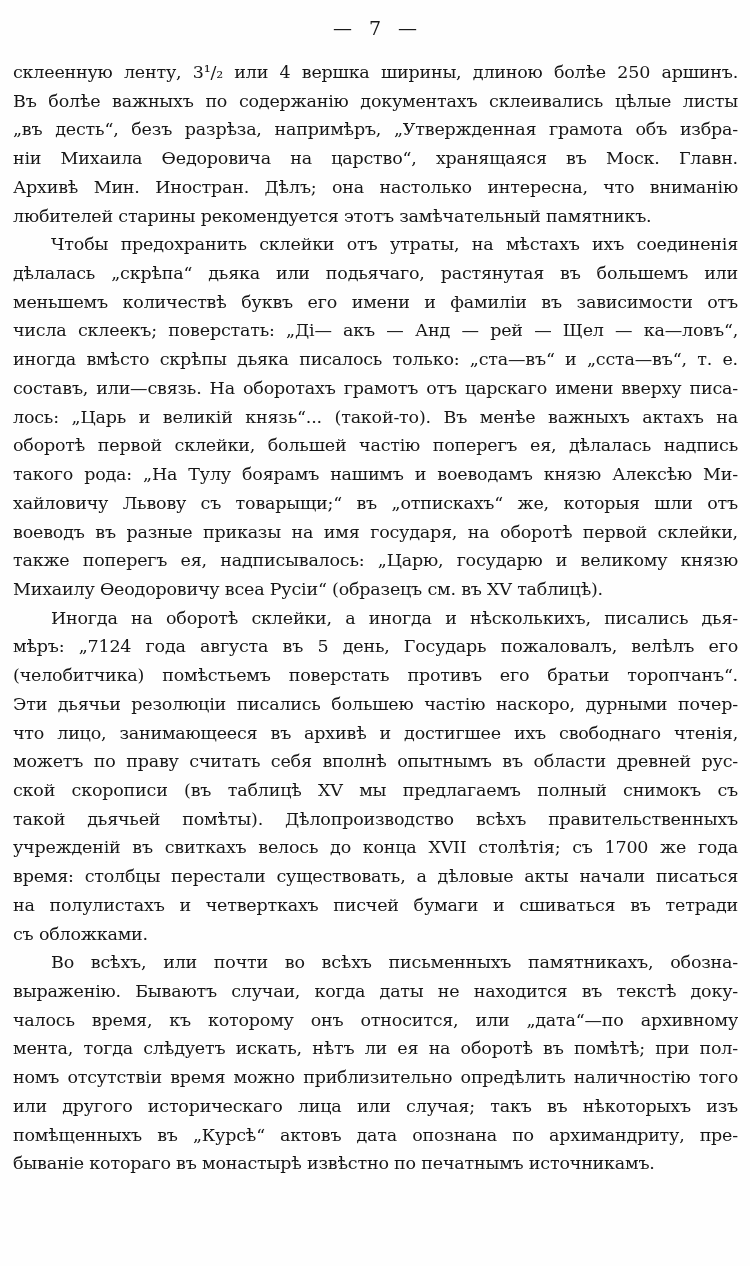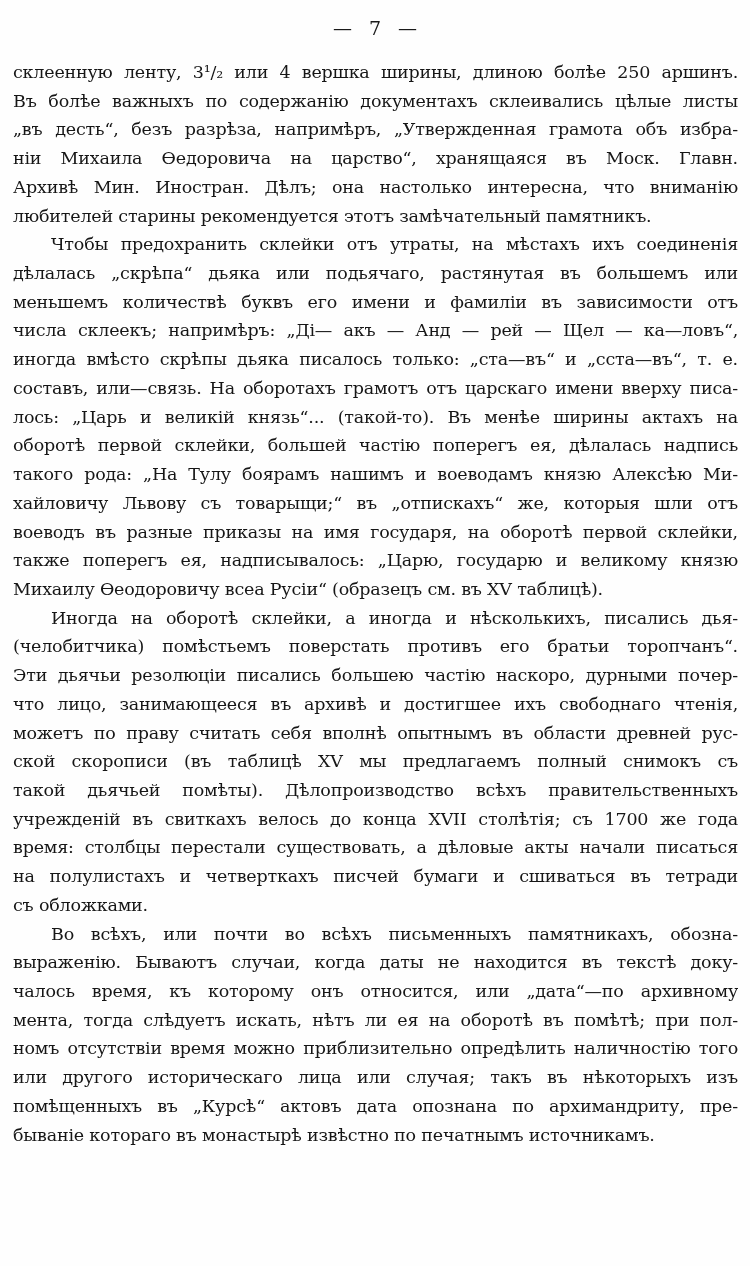--- a/index.html
+++ b/index.html
@@ -67,34 +67,35 @@
       <div class="line">„въ десть“, безъ разрѣза, напримѣръ, „Утвержденная грамота объ избра-</div>
       <div class="line">ніи Михаила Ѳедоровича на царство“, хранящаяся въ Моск. Главн.</div>
       <div class="line">Архивѣ Мин. Иностран. Дѣлъ; она настолько интересна, что вниманію</div>
       <div class="line para-end">любителей старины рекомендуется этотъ замѣчательный памятникъ.</div>
     </div>
 
     <div class="paragraph">
       <div class="line indent">Чтобы предохранить склейки отъ утраты, на мѣстахъ ихъ соединенія</div>
       <div class="line">дѣлалась „скрѣпа“ дьяка или подьячаго, растянутая въ большемъ или</div>
       <div class="line">меньшемъ количествѣ буквъ его имени и фамиліи въ зависимости отъ</div>
-      <div class="line">числа склеекъ; напримѣръ: „Ді— акъ — Анд — рей — Щел — ка—ловъ“,</div>
+      <div class="line">числа склеекъ; поверстать: „Ді— акъ — Анд — рей — Щел — ка—ловъ“,</div>
       <div class="line">иногда вмѣсто скрѣпы дьяка писалось только: „ста—въ“ и „сста—въ“, т. е.</div>
       <div class="line">составъ, или—связь. На оборотахъ грамотъ отъ царскаго имени вверху писа-</div>
-      <div class="line">лось: „Царь и великій князь“... (такой-то). Въ менѣе ширины актахъ на</div>
+      <div class="line">лось: „Царь и великій князь“... (такой-то). Въ менѣе важныхъ актахъ на</div>
       <div class="line">оборотѣ первой склейки, большей частію поперегъ ея, дѣлалась надпись</div>
       <div class="line">такого рода: „На Тулу боярамъ нашимъ и воеводамъ князю Алексѣю Ми-</div>
       <div class="line">хайловичу Львову съ товарыщи;“ въ „отпискахъ“ же, которыя шли отъ</div>
       <div class="line">воеводъ въ разные приказы на имя государя, на оборотѣ первой склейки,</div>
       <div class="line">также поперегъ ея, надписывалось: „Царю, государю и великому князю</div>
       <div class="line para-end">Михаилу Ѳеодоровичу всеа Русіи“ (образецъ см. въ XV таблицѣ).</div>
     </div>
 
     <div class="paragraph">
       <div class="line indent">Иногда на оборотѣ склейки, а иногда и нѣсколькихъ, писались дья-</div>
+      <div class="line">мѣръ: „7124 года августа въ 5 день, Государь пожаловалъ, велѣлъ его</div>
       <div class="line">(челобитчика) помѣстьемъ поверстать противъ его братьи торопчанъ“.</div>
       <div class="line">Эти дьячьи резолюціи писались большею частію наскоро, дурными почер-</div>
       <div class="line">что лицо, занимающееся въ архивѣ и достигшее ихъ свободнаго чтенія,</div>
       <div class="line">можетъ по праву считать себя вполнѣ опытнымъ въ области древней рус-</div>
       <div class="line">ской скорописи (въ таблицѣ XV мы предлагаемъ полный снимокъ съ</div>
       <div class="line">такой дьячьей помѣты). Дѣлопроизводство всѣхъ правительственныхъ</div>
       <div class="line">учрежденій въ свиткахъ велось до конца XVII столѣтія; съ 1700 же года</div>
       <div class="line">время: столбцы перестали существовать, а дѣловые акты начали писаться</div>
       <div class="line">на полулистахъ и четверткахъ писчей бумаги и сшиваться въ тетради</div>
       <div class="line para-end">съ обложками.</div>

